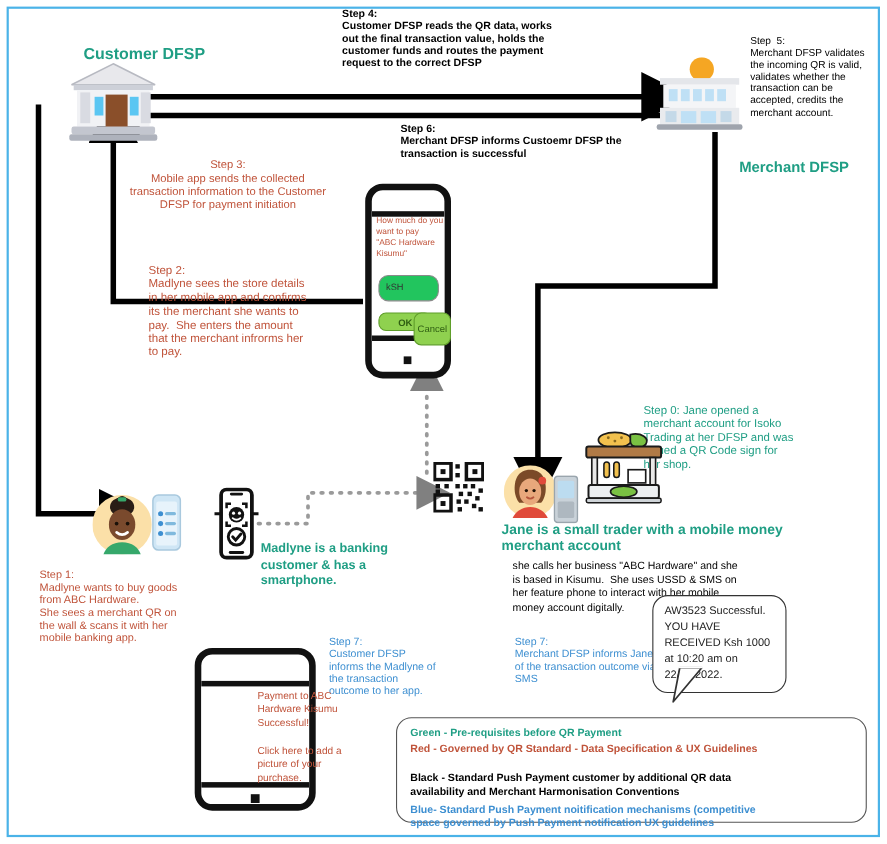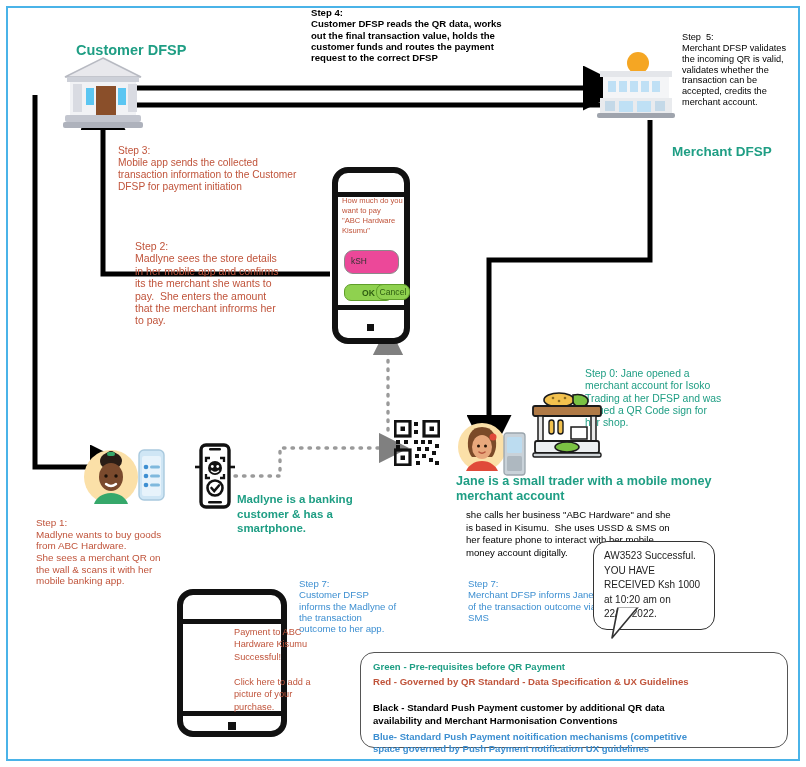--- a/index.html
+++ b/index.html
@@ -25,21 +25,21 @@
   
   .bank{position:absolute;}
   
   .phone-body{
     position:absolute;border:6px solid #111;border-radius:16px;background:#fff;
     box-sizing:border-box;
   }
   .phone-screen{position:absolute;background:#fff;border-top:5px solid #111;border-bottom:5px solid #111;box-sizing:border-box;}
   .home-btn{position:absolute;background:#111;}
   .amt-input{
-    position:absolute;border:1.5px solid #8a8a8a;border-radius:9px;background:#ec4899;
+    position:absolute;border:1.5px solid #8a8a8a;border-radius:9px;background:#22c55e;
     box-sizing:border-box;color:#333;font-size:10px;padding:5px 6px;
   }
   .grn-btn{
     position:absolute;background:#8fd14f;border:1.5px solid #5f9e2a;border-radius:7px;
     color:#2f5e12;font-size:10.5px;display:flex;align-items:center;justify-content:center;
     box-sizing:border-box;
   }
   
   .legend{
     position:absolute;border:1.6px solid #555;border-radius:14px;background:#fff;
@@ -125,22 +125,25 @@
 request to the correct DFSP</div>
 
   <div class="txt black" style="left:682px;top:32px;font-size:9.2px;">Step  5:
 Merchant DFSP validates
 the incoming QR is valid,
 validates whether the
 transaction can be
 accepted, credits the
 merchant account.</div>
 
-
-  <div class="txt red" style="left:118px;top:145px;font-size:10.2px;">Step 3:
+  <div class="txt b black" style="left:364px;top:112px;font-size:9.6px;">Step 6:
+Merchant DFSP informs Custoemr DFSP the
+transaction is successful</div>
+
+  <div class="txt red" style="left:118px;top:145px;font-size:10.2px;text-align:center;">Step 3:
 Mobile app sends the collected
 transaction information to the Customer
 DFSP for payment initiation</div>
 
   <div class="txt red" style="left:135px;top:240px;font-size:10.5px;">Step 2:
 Madlyne sees the store details
 in her mobile app and confirms
 its the merchant she wants to
 pay.  She enters the amount
 that the merchant infrorms her
@@ -175,21 +178,21 @@
   <div class="phone-screen" style="left:338px;top:192px;width:66px;height:118px;"></div>
 
   <div class="txt red" style="left:342px;top:196px;font-size:7.6px;line-height:1.32;">How much do you
 want to pay
 "ABC Hardware
 Kisumu"</div>
 
   <div class="amt-input" style="left:344px;top:250px;width:55px;height:24px;font-size:8.4px;">kSH</div>
 
   <div class="grn-btn" style="left:344px;top:284px;width:49px;height:17px;font-size:8.6px;font-weight:bold;">OK</div>
-  <div class="grn-btn" style="left:376px;top:284px;width:34px;height:16px;font-size:8.6px;">Cancel</div>
+  <div class="grn-btn" style="left:376px;top:284px;width:34px;height:30px;font-size:8.6px;">Cancel</div>
 
   <div class="home-btn" style="left:367px;top:324px;width:7px;height:7px;"></div>
 
   <svg style="position:absolute;left:84px;top:450px;" width="54" height="54" viewBox="0 0 54 54">
     <circle cx="27" cy="27" r="27" fill="#fbe0a8"></circle>
     <ellipse cx="27" cy="11" rx="11" ry="9" fill="#2a1d16"></ellipse>
     <circle cx="27" cy="6" r="5" fill="#2a1d16"></circle>
     <path d="M27,43 C18,43 12,48 10,54 L44,54 C42,48 36,43 27,43z" fill="#36a86b"></path>
     <ellipse cx="27" cy="27" rx="12" ry="14" fill="#7a4a2d"></ellipse>
     <circle cx="22" cy="26" r="1.7" fill="#1a1008"></circle>

